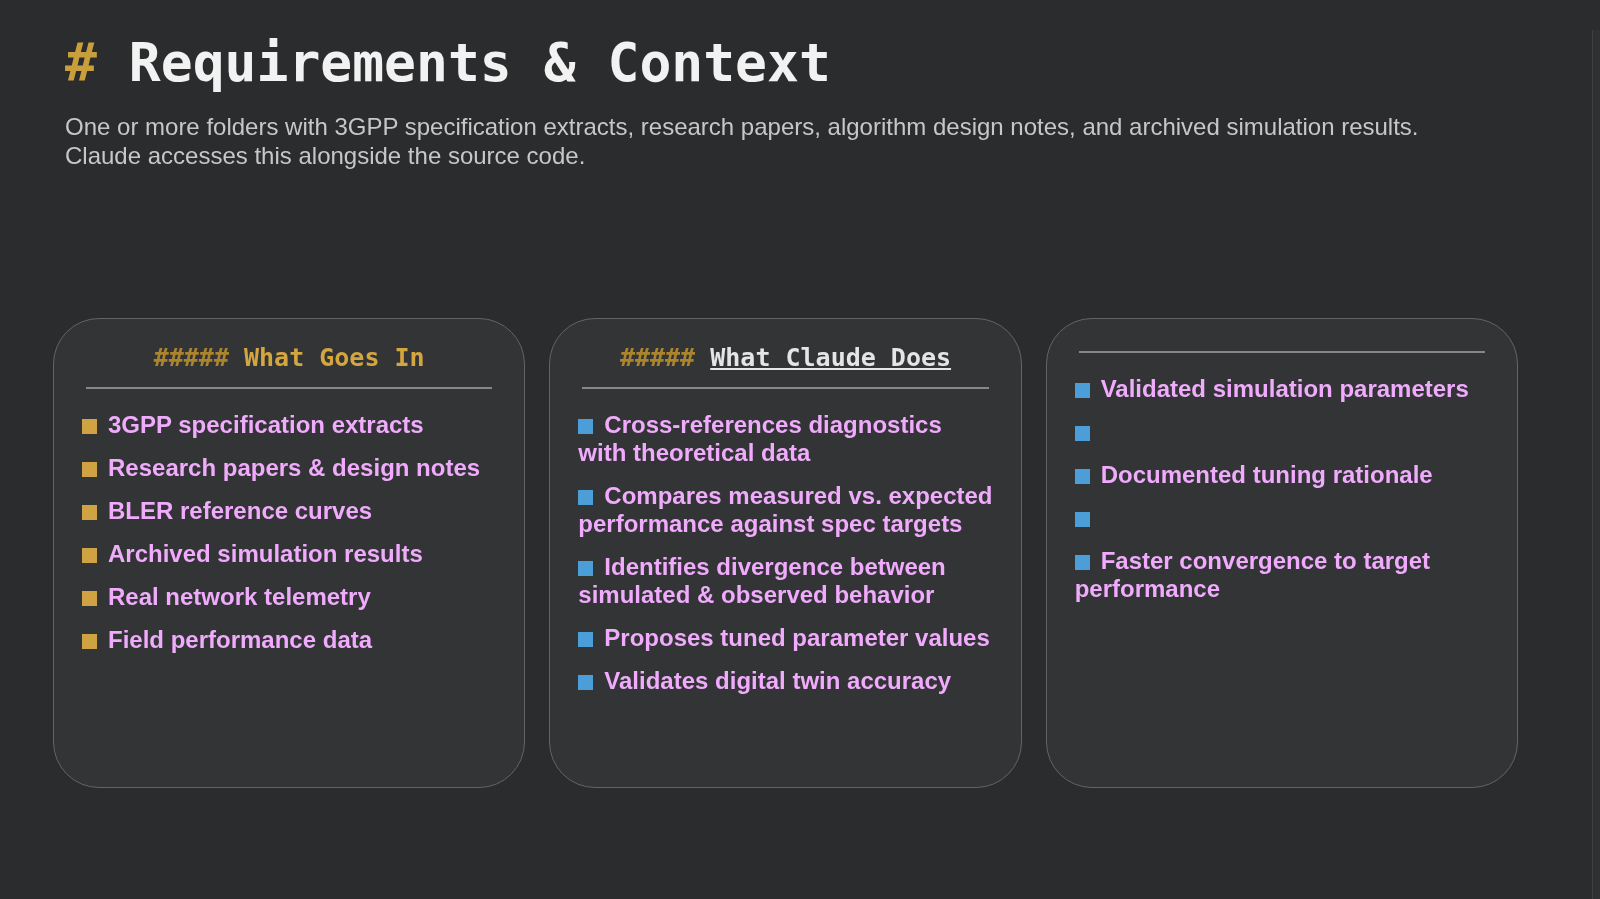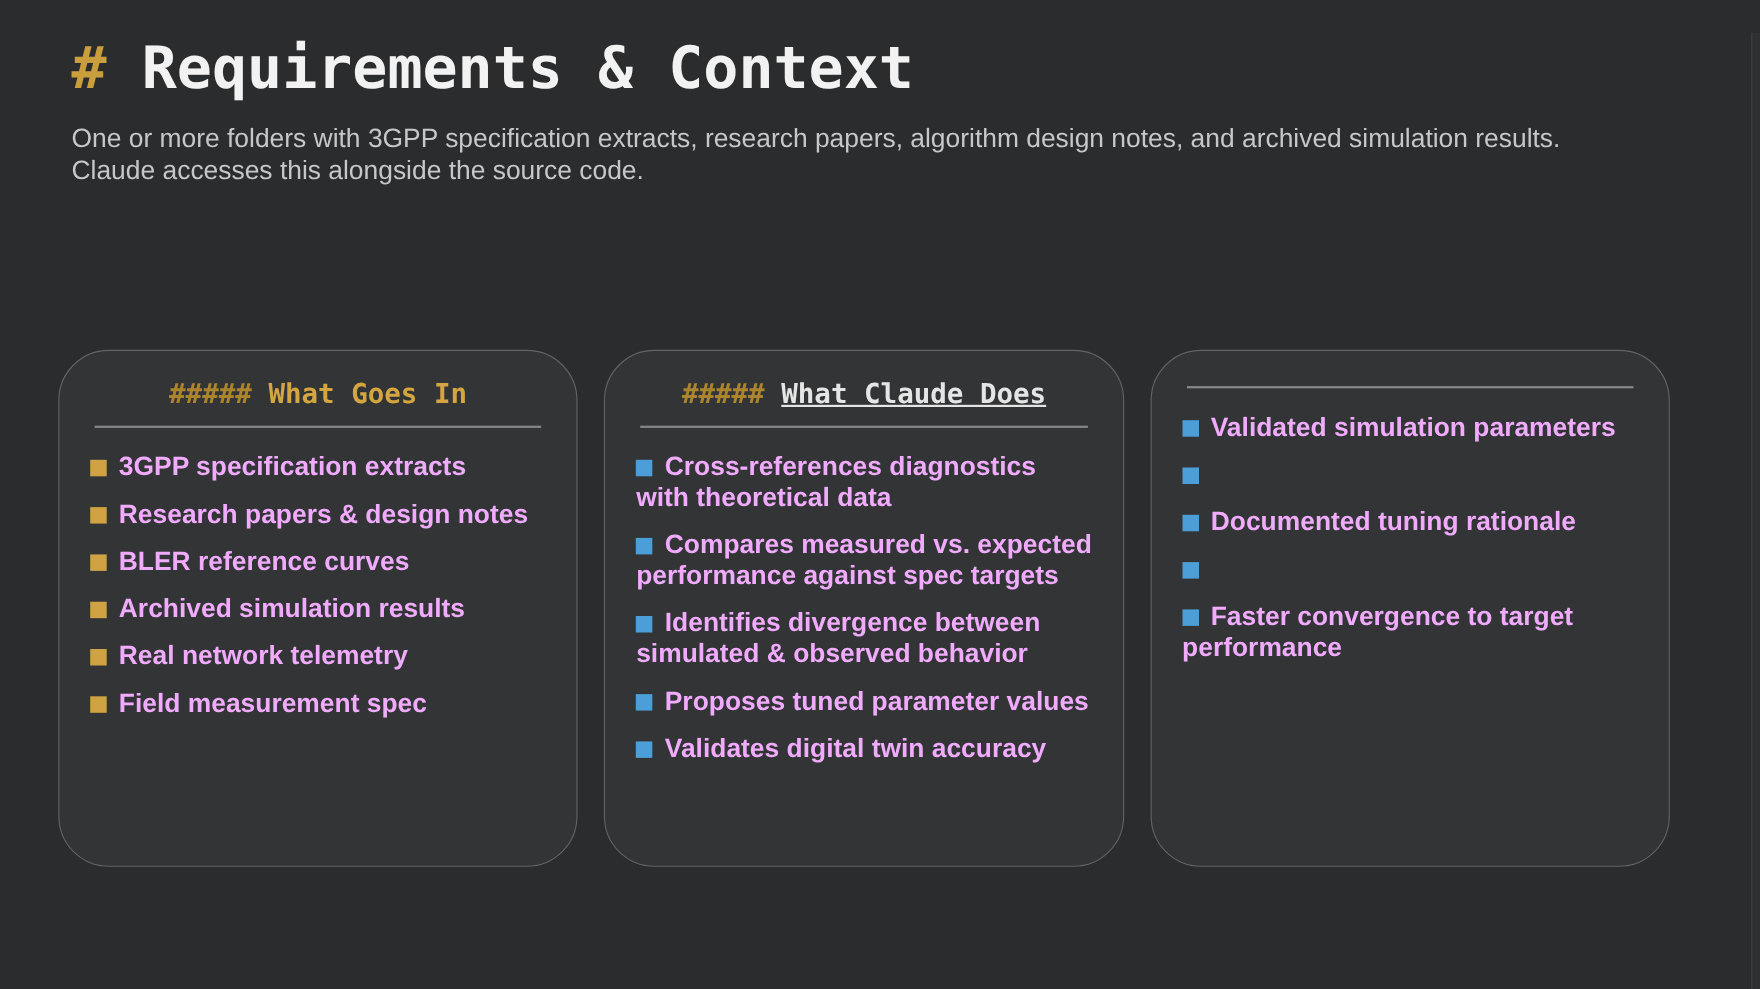--- a/index.html
+++ b/index.html
@@ -114,21 +114,21 @@
 
     <div class="card" style="--accent: #cfa343;">
       <div class="card-heading"><span class="hash-marker">#####</span><span> </span><span class="heading-text" style="color: rgb(212, 166, 64);">What Goes In</span></div>
       <hr class="card-divider">
       <div class="card-items">
           <div class="item"><span class="bullet"></span><span>3GPP specification extracts</span></div>
           <div class="item"><span class="bullet"></span><span>Research papers &amp; design notes</span></div>
           <div class="item"><span class="bullet"></span><span>BLER reference curves</span></div>
           <div class="item"><span class="bullet"></span><span>Archived simulation results</span></div>
           <div class="item"><span class="bullet"></span><span>Real network telemetry</span></div>
-          <div class="item"><span class="bullet"></span><span>Field measurement spec</span></div>
+          <div class="item"><span class="bullet"></span><span>Field performance data</span></div>
         </div>
     </div>
 
     <div class="card" style="--accent: #4c9ed8;">
       <div class="card-heading"><span class="hash-marker">#####</span><span> </span><span class="heading-text" style="color: #e5e5e5; text-decoration: underline;">What Claude Does</span></div>
       <hr class="card-divider">
       <div class="card-items">
           <div class="item"><span class="bullet"></span><span>Cross-references diagnostics with theoretical data</span></div>
           <div class="item"><span class="bullet"></span><span>Compares measured vs. expected performance against spec targets</span></div>
           <div class="item"><span class="bullet"></span><span>Identifies divergence between simulated &amp; observed behavior</span></div>

